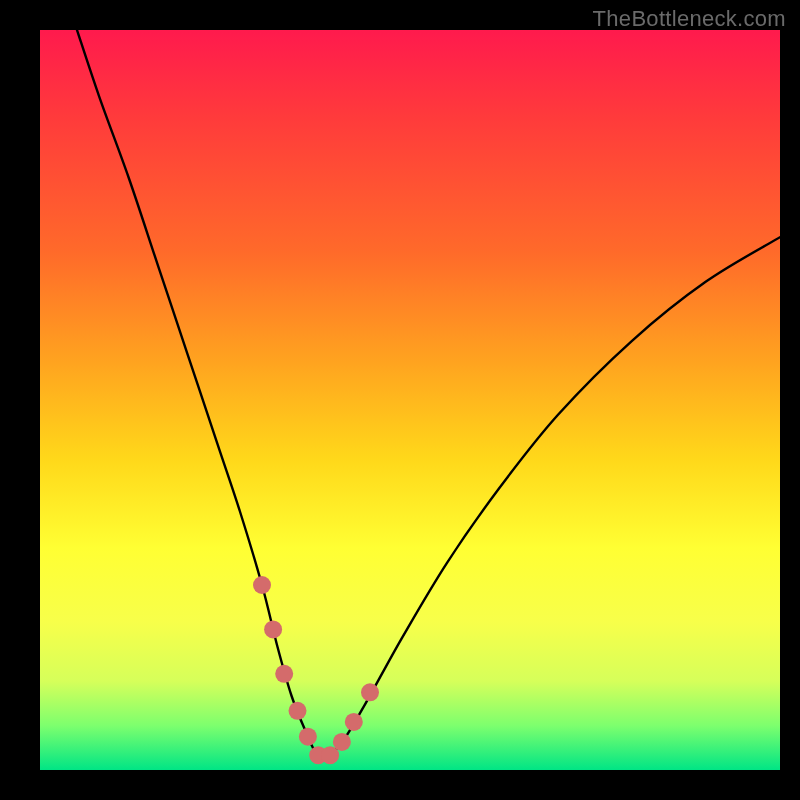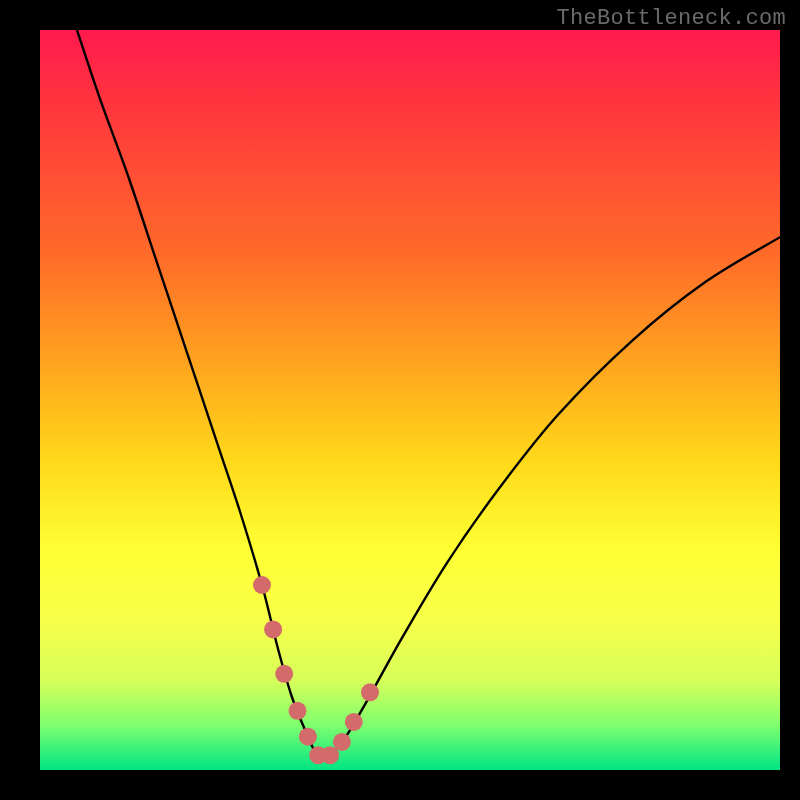--- a/index.html
+++ b/index.html
@@ -35,21 +35,21 @@
       #f7ff4a 80%,
       #d6ff5a 88%,
       #7dff6e 94%,
       #00e585 100%
     );
   }
   .attribution {
     position: absolute;
     top: 6px;
     right: 14px;
-    font-family: Liberation Mono, monospace;
+    font-family: Liberation Sans, sans-serif;
     font-size: 22px;
     color: #6a6a6a;
     letter-spacing: 0.3px;
   }
   svg.curve {
     position: absolute;
     left: 0;
     top: 0;
     width: 740px;
     height: 740px;

